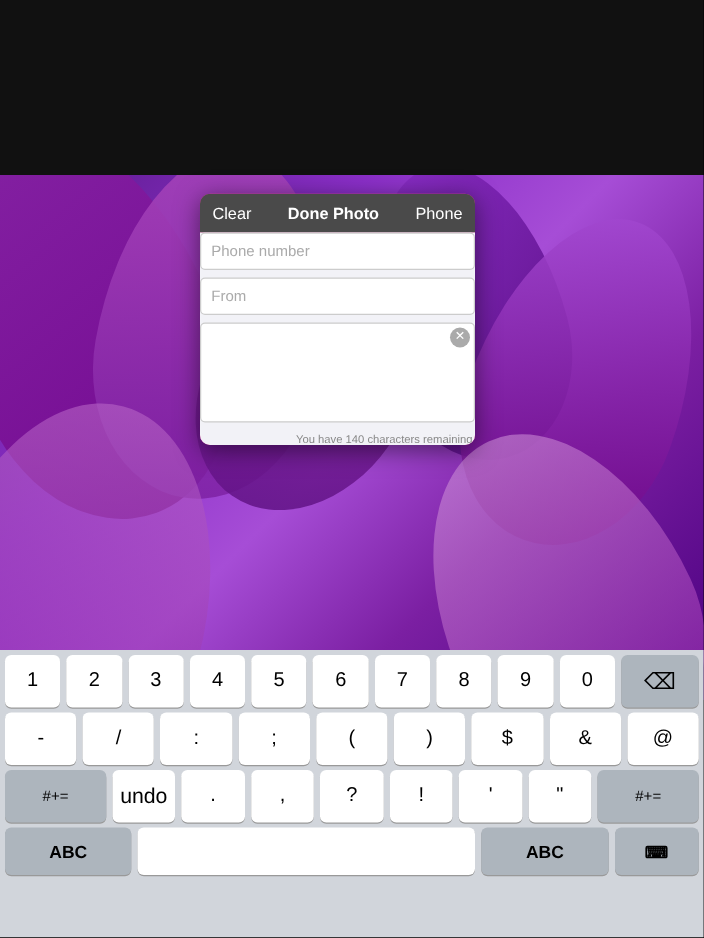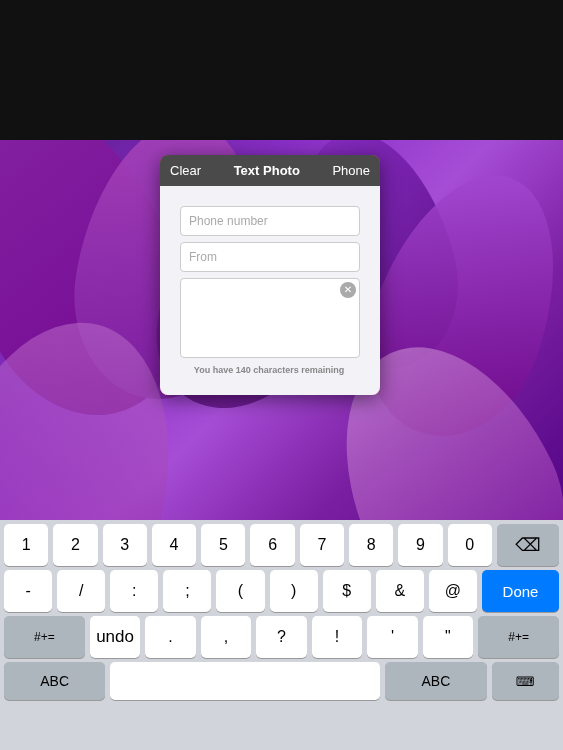--- a/index.html
+++ b/index.html
@@ -71,21 +71,21 @@
     }
 
     #dialog-toolbar .toolbar-title {
       color: #fff;
       font-size: 13px;
       font-weight: 600;
     }
 
     
     #dialog-form {
-      padding: 20px;
+      padding: 0;
       background: #f2f2f7;
     }
 
     #dialog-form input[type="text"] {
       width: 100%;
       padding: 7px 8px;
       margin-bottom: 6px;
       border: 1px solid #ccc;
       border-radius: 4px;
       font-size: 12px;
@@ -128,26 +128,25 @@
       font-size: 10px;
       display: flex;
       align-items: center;
       justify-content: center;
       cursor: pointer;
       border: none;
       line-height: 1;
     }
 
     #char-count {
-      text-align: center;
+      text-align: right;
       font-size: 9px;
       color: #888;
       margin-top: 3px;
       padding-right: 2px;
-      font-weight: bold;
     }
 
     
     #keyboard {
       position: absolute;
       bottom: 0; left: 0;
       width: 563px;
       height: 230px;
       background: #d1d5db;
       z-index: 30;
@@ -204,20 +203,21 @@
       display: flex;
       align-items: center;
       padding: 4px 4px 4px;
       gap: 5px;
       height: 46px;
     }
 
     #bottom-row .key {
       height: 38px;
       font-size: 13px;
+      font-weight: bold;
     }
 
     #space-bar {
       flex: 4;
       height: 38px;
       background: #fff;
       border-radius: 5px;
       box-shadow: 0 1px 0 #999;
       display: flex;
       align-items: center;
@@ -238,21 +238,21 @@
   <div class="petal" style="width:170px;height:270px;top:30px;left:380px;transform:rotate(20deg);background:linear-gradient(160deg,#a64dd6,#6a0080);"></div>
 
   <div class="petal" style="width:220px;height:300px;top:180px;left:-50px;transform:rotate(15deg);background:linear-gradient(170deg,#ba68c8,#8e24aa);opacity:0.6;"></div>
   <div class="petal" style="width:200px;height:280px;top:200px;left:350px;transform:rotate(-25deg);background:linear-gradient(170deg,#ce93d8,#9c27b0);opacity:0.6;"></div>
 </div>
 
 <div id="dialog">
 
   <div id="dialog-toolbar">
     <span class="toolbar-btn">Clear</span>
-    <span class="toolbar-title">Text Photo</span>
+    <span class="toolbar-title">Done Photo</span>
     <span class="toolbar-btn">Phone</span>
   </div>
 
   <div id="dialog-form">
     <input type="text" value="" placeholder="Phone number" style="">
 
     <input type="text" value="" placeholder="From" style="">
 
     <div id="message-area">
       <textarea id="message-textarea" style=""></textarea>
@@ -282,21 +282,20 @@
   <div class="key-row">
     <div class="key">-</div>
     <div class="key">/</div>
     <div class="key">:</div>
     <div class="key">;</div>
     <div class="key">(</div>
     <div class="key">)</div>
     <div class="key">$</div>
     <div class="key">&amp;</div>
     <div class="key">@</div>
-    <div class="key key-blue key-wide">Done</div>
   </div>
 
   <div class="key-row">
     <div class="key key-dark key-wide" style="font-size:12px;">#+=</div>
     <div class="key" style="font-size:17px;">undo</div>
     <div class="key">.</div>
     <div class="key">,</div>
     <div class="key">?</div>
     <div class="key">!</div>
     <div class="key">'</div>

